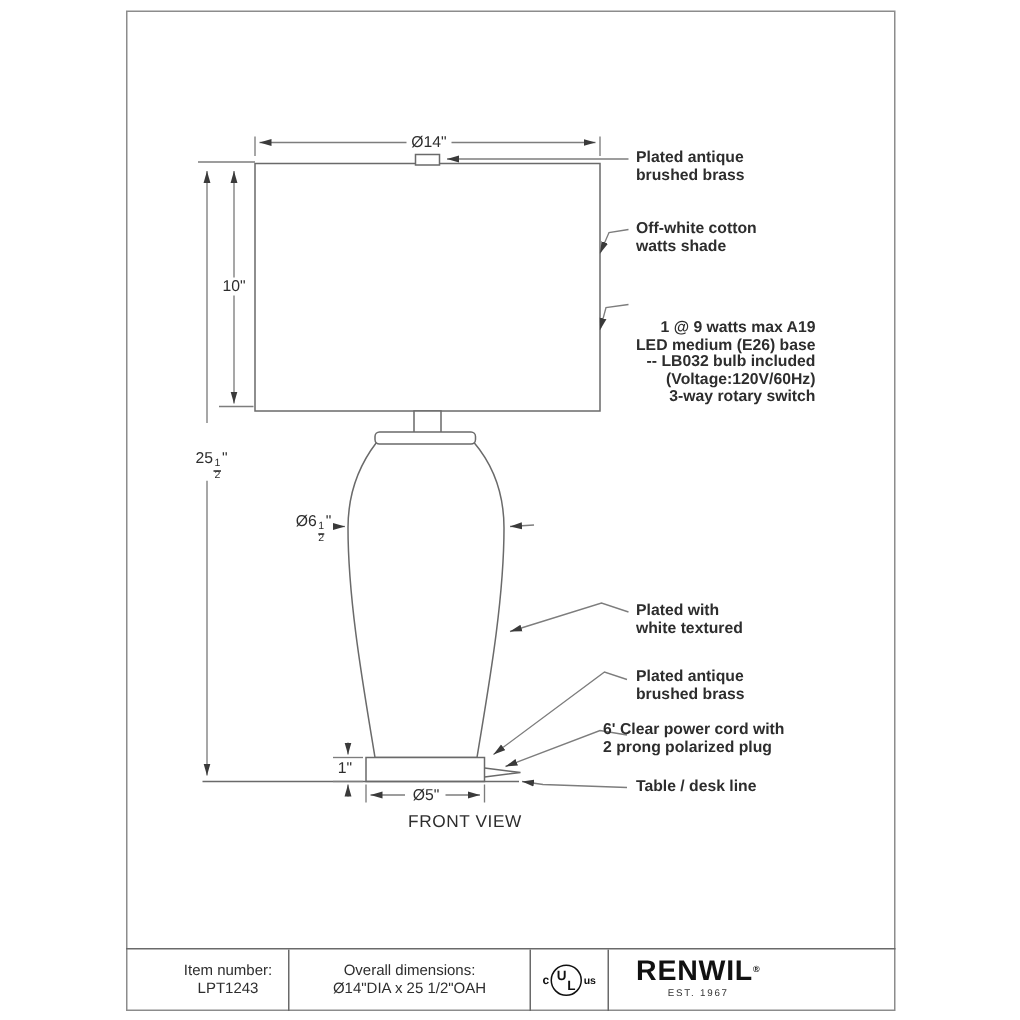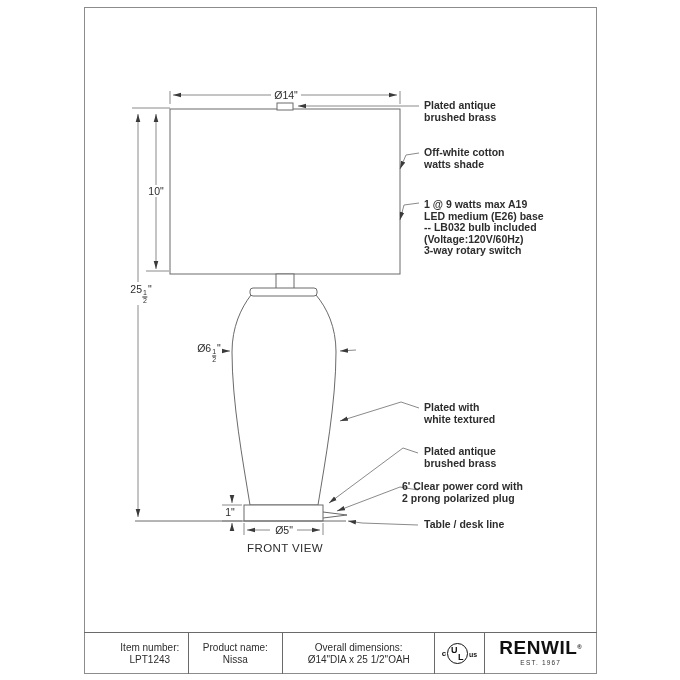--- a/index.html
+++ b/index.html
@@ -9,21 +9,21 @@
          border:1px solid #8c8c8c;box-sizing:border-box;}
   svg{position:absolute;left:0;top:0;}
   .txt{position:absolute;font-size:10.5px;line-height:11.5px;color:#2d2d2d;white-space:nowrap;font-weight:bold;}
   .dimlabel{position:absolute;transform:translate(-50%,-50%);font-size:10.5px;
          background:#fff;padding:0 2px;white-space:nowrap;color:#2d2d2d;}
   .dimlabel.nobg{background:transparent;}
   .frac{display:inline-flex;flex-direction:column;align-items:center;font-size:7px;
         line-height:6.5px;vertical-align:-2px;margin:0 0.5px;}
   .frac .num{border-bottom:1px solid #2d2d2d;padding:0 0.5px;}
   .view-label{position:absolute;transform:translate(-50%,-50%);font-size:11.5px;
-        letter-spacing:0.4px;color:#2d2d2d;}
+        letter-spacing:0.4px;color:#2d2d2d;margin-left:25px;}
   
   #footer{position:absolute;left:84px;top:632px;width:513px;height:42px;
         border-top:1px solid #6a6a6a;box-sizing:border-box;display:flex;padding-left:28px;}
   .fcell{border-left:1px solid #6a6a6a;box-sizing:border-box;display:flex;
         flex-direction:column;align-items:center;justify-content:center;
         font-size:10px;line-height:12px;text-align:center;}
   .fcell:first-child{border-left:none;}
   .c1{width:80px;} .c2{width:100px;} .c3{width:161px;} .c4{width:52px;} .c5{width:120px;}
   
   .ul-wrap{display:flex;align-items:center;gap:1px;}
@@ -99,40 +99,40 @@
       <path d="M419,203 L404,205 L400,220" marker-end="url(#arr)"></path>
       <path d="M419,408 L401,402 L340,421" marker-end="url(#arr)"></path>
       <path d="M418,453 L403,448 L329,503" marker-end="url(#arr)"></path>
       <path d="M418,490 L400,487 L337,511" marker-end="url(#arr)"></path>
       <path d="M418,525 L362,523 L348,521" marker-end="url(#arr)"></path>
     </g>
   </svg>
 
   <div class="dimlabel" style="left:286px;top:95px;">Ø14"</div>
   <div class="dimlabel" style="left:156px;top:191px;">10"</div>
-  <div class="dimlabel" style="left:141px;top:293px;"><span>25</span><span class="frac">
+  <div class="dimlabel" style="left:141px;top:310px;"><span>25</span><span class="frac">
         <span class="num">1</span>
         <span>2</span>
       </span><span>"</span></div>
   <div class="dimlabel nobg" style="left:209px;top:352px;"><span>Ø6</span><span class="frac">
         <span class="num">1</span>
         <span>2</span>
       </span><span>"</span></div>
   <div class="dimlabel nobg" style="left:230px;top:512px;">1"</div>
   <div class="dimlabel" style="left:284px;top:530px;">Ø5"</div>
 
   <div class="txt" style="left:424px;top:100px;">
     <div>Plated antique</div>
     <div>brushed brass</div>
   </div>
   <div class="txt" style="left:424px;top:147px;">
     <div>Off-white cotton</div>
     <div>watts shade</div>
   </div>
-  <div class="txt" style="left:424px;top:199px;">
+  <div class="txt" style="left:424px;top:213px;text-align:right;">
     <div>1 @ 9 watts max A19</div>
     <div>LED medium (E26) base</div>
     <div>-- LB032 bulb included</div>
     <div>(Voltage:120V/60Hz)</div>
     <div>3-way rotary switch</div>
   </div>
   <div class="txt" style="left:424px;top:402px;">
     <div>Plated with</div>
     <div>white textured</div>
   </div>
@@ -148,24 +148,20 @@
     <div>Table / desk line</div>
   </div>
 
   <div class="view-label" style="left:285px;top:548px;">FRONT VIEW</div>
 
   <div id="footer">
     <div class="fcell c1">
       <div>Item number:</div>
       <div>LPT1243</div>
     </div>
-    <div class="fcell c2">
-      <div>Product name:</div>
-      <div>Nissa</div>
-    </div>
     <div class="fcell c3">
       <div>Overall dimensions:</div>
       <div>Ø14"DIA x 25 1/2"OAH</div>
     </div>
     <div class="fcell c4">
       <div class="ul-wrap">
         <span class="ul-c">c</span>
         <span class="ul-circle">
             <span class="u">U</span>
             <span class="l">L</span>

